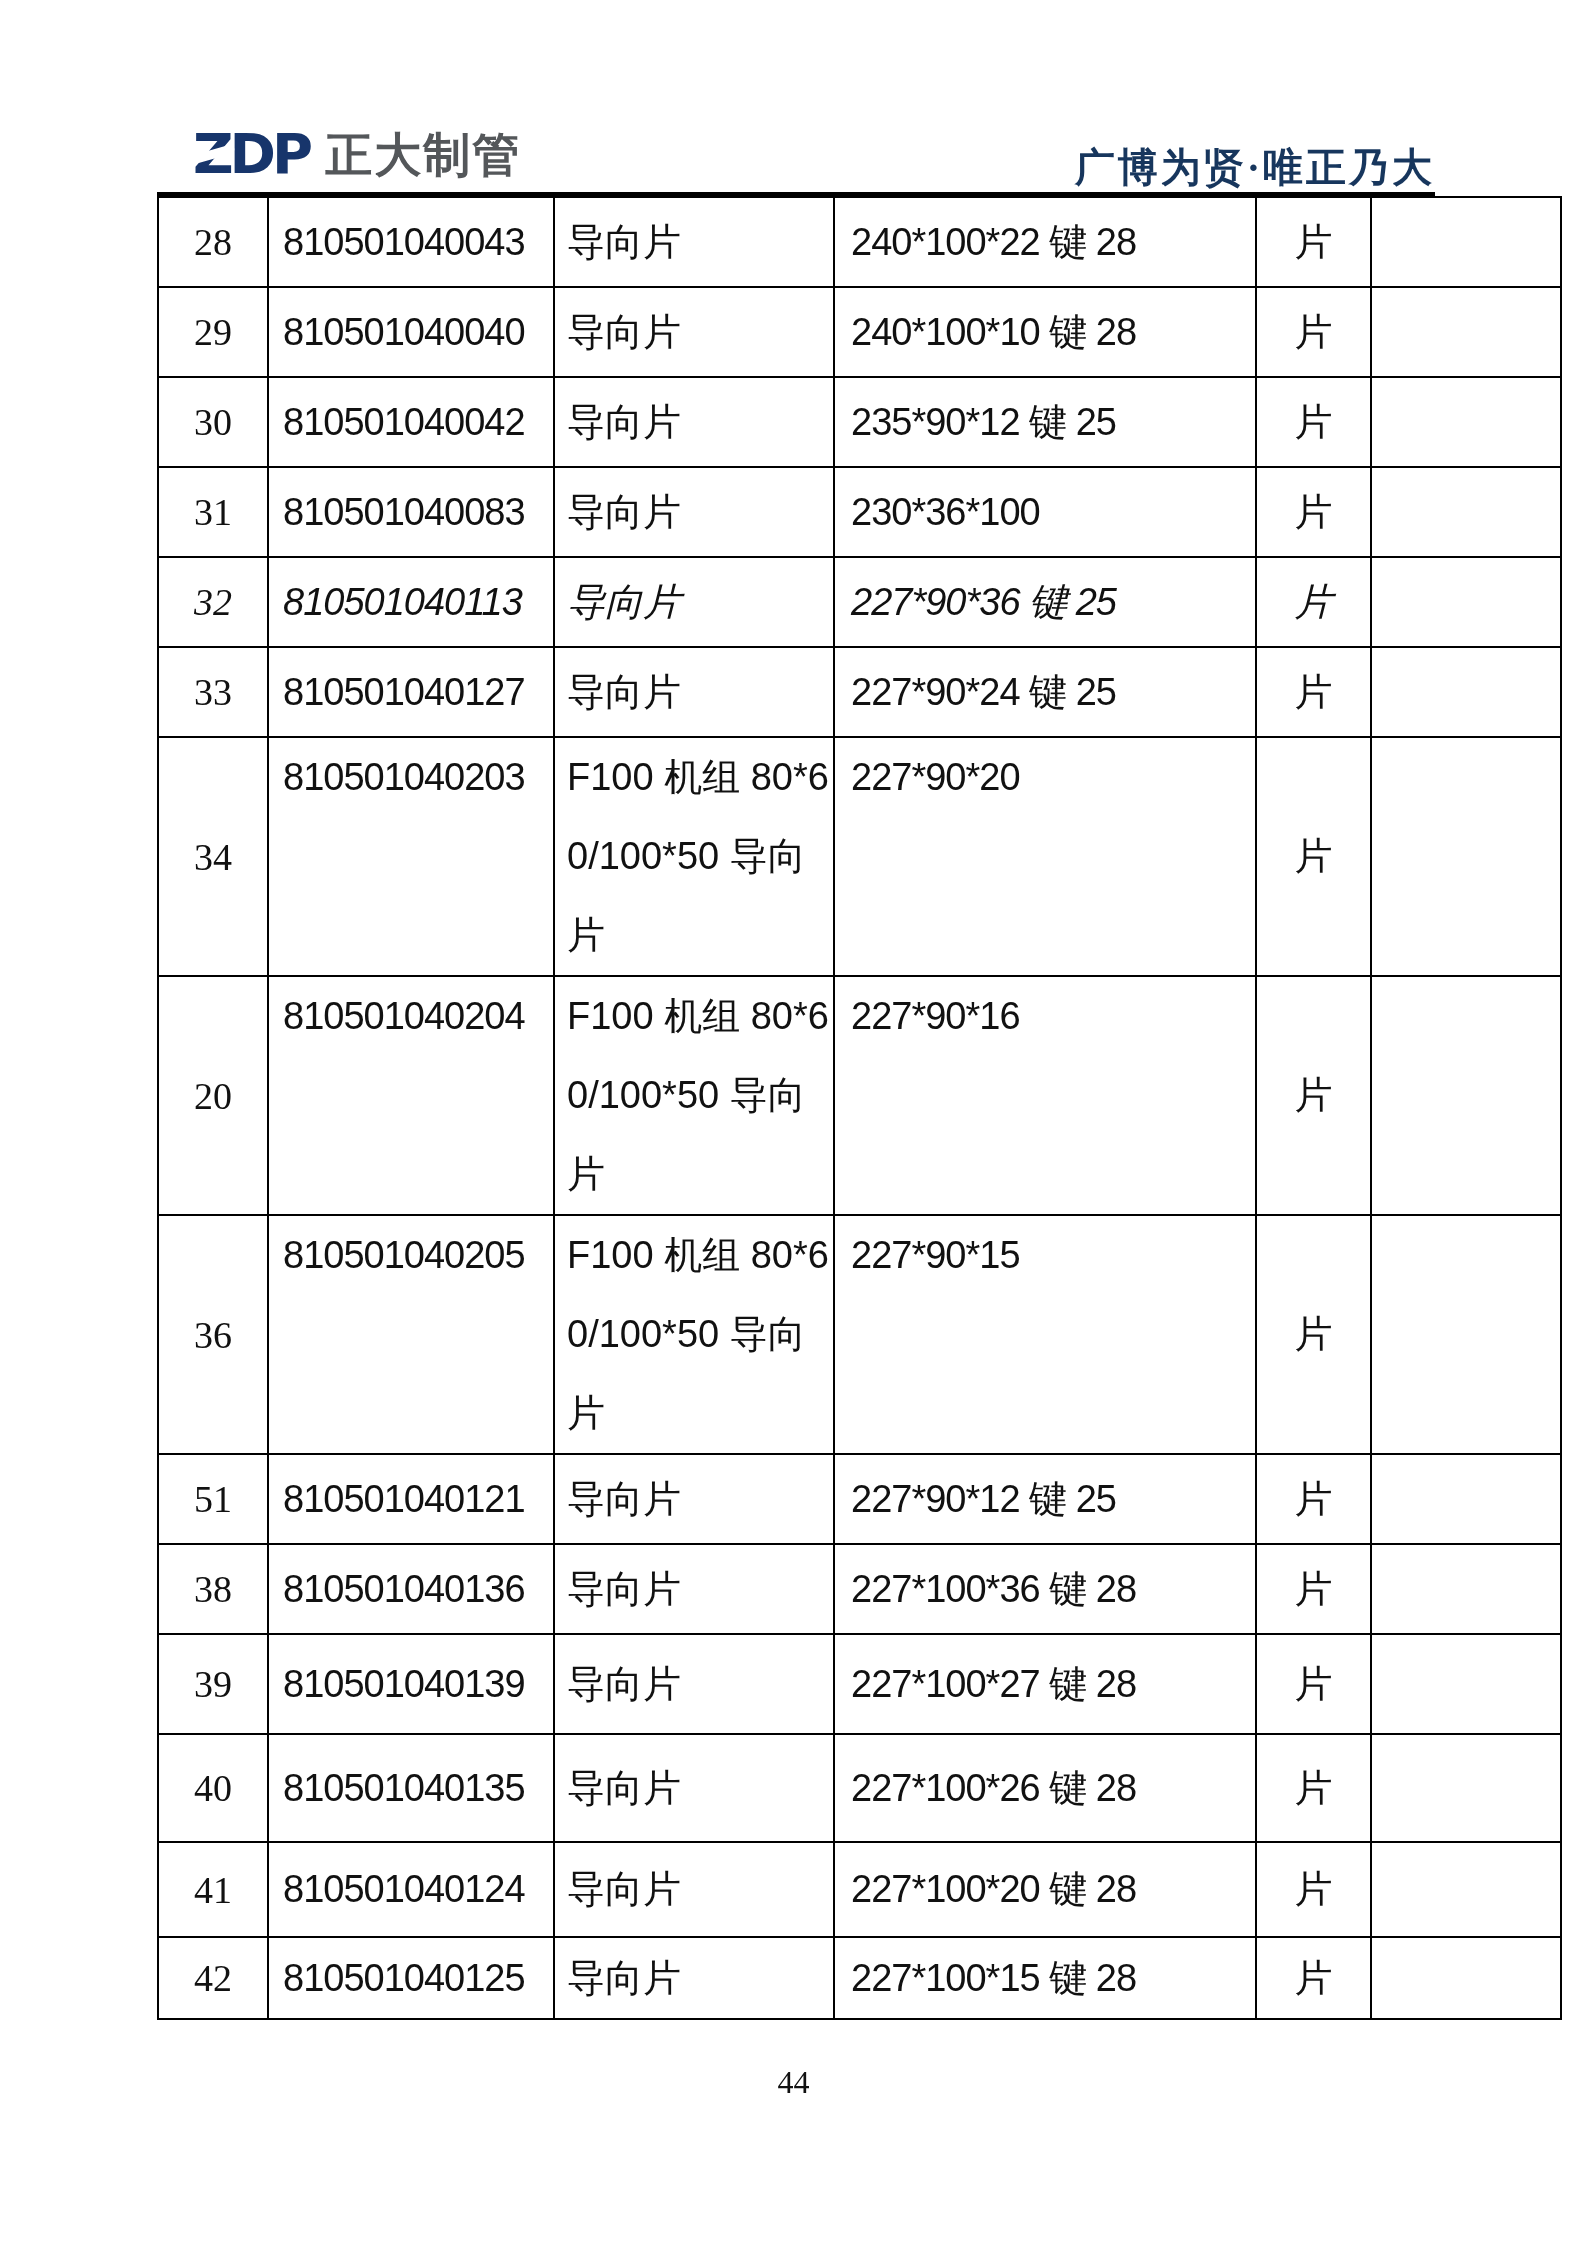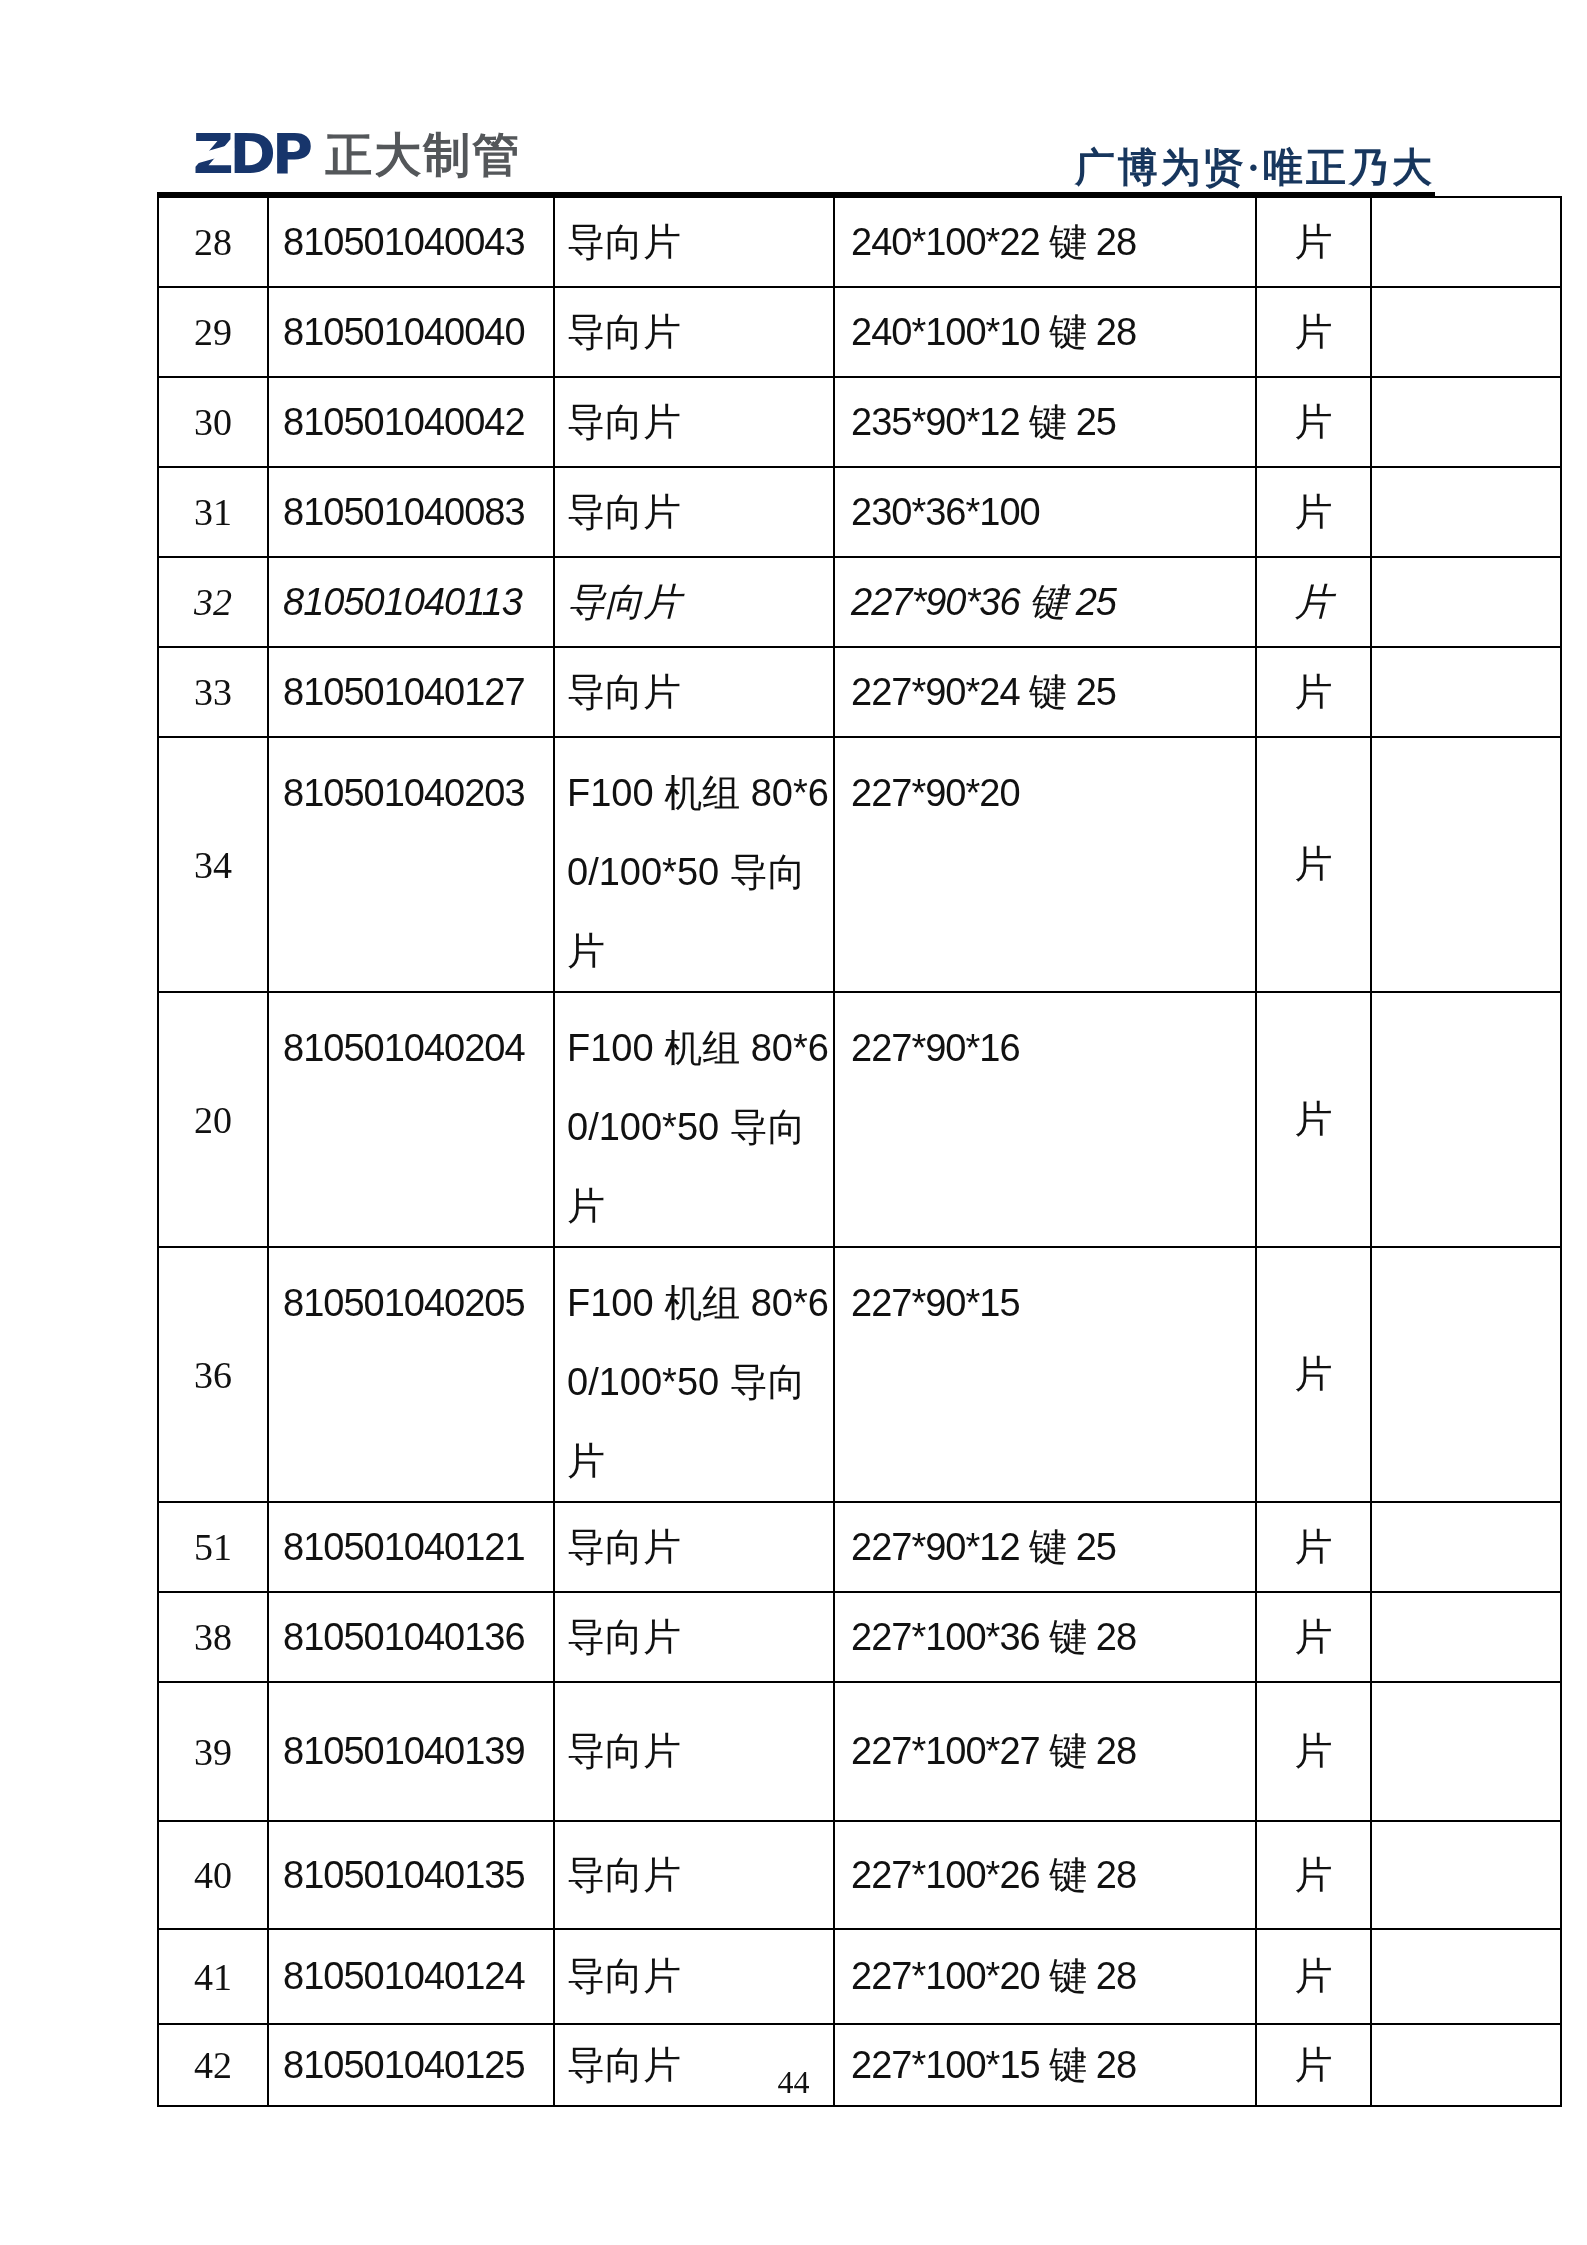--- a/index.html
+++ b/index.html
@@ -95,21 +95,20 @@
     font-size: 38px;
   }
   td.code { padding-left: 14px; letter-spacing: -1px; }
   td.name { padding-left: 12px; font-size: 39px; word-break: break-all; }
   td.spec { padding-left: 16px; letter-spacing: -1px; }
   td.unit { text-align: center; font-size: 40px; }
   td.note { }
 
   tr.tall td.code, tr.tall td.name, tr.tall td.spec {
     vertical-align: top;
-    padding-top: 16px;
     line-height: 79px;
   }
 
   
   .page-number {
     position: absolute;
     left: 0;
     top: 2064px;
     width: 100%;
     text-align: center;
@@ -224,21 +223,21 @@
           <td class="note"></td>
         </tr>
         <tr class="" style="height: 90px;">
           <td class="no">38</td>
           <td class="code">810501040136</td>
           <td class="name">导向片</td>
           <td class="spec">227*100*36 键 28</td>
           <td class="unit">片</td>
           <td class="note"></td>
         </tr>
-        <tr class="" style="height: 139px;">
+        <tr class="" style="height: 100px;">
           <td class="no">39</td>
           <td class="code">810501040139</td>
           <td class="name">导向片</td>
           <td class="spec">227*100*27 键 28</td>
           <td class="unit">片</td>
           <td class="note"></td>
         </tr>
         <tr class="" style="height: 108px;">
           <td class="no">40</td>
           <td class="code">810501040135</td>

